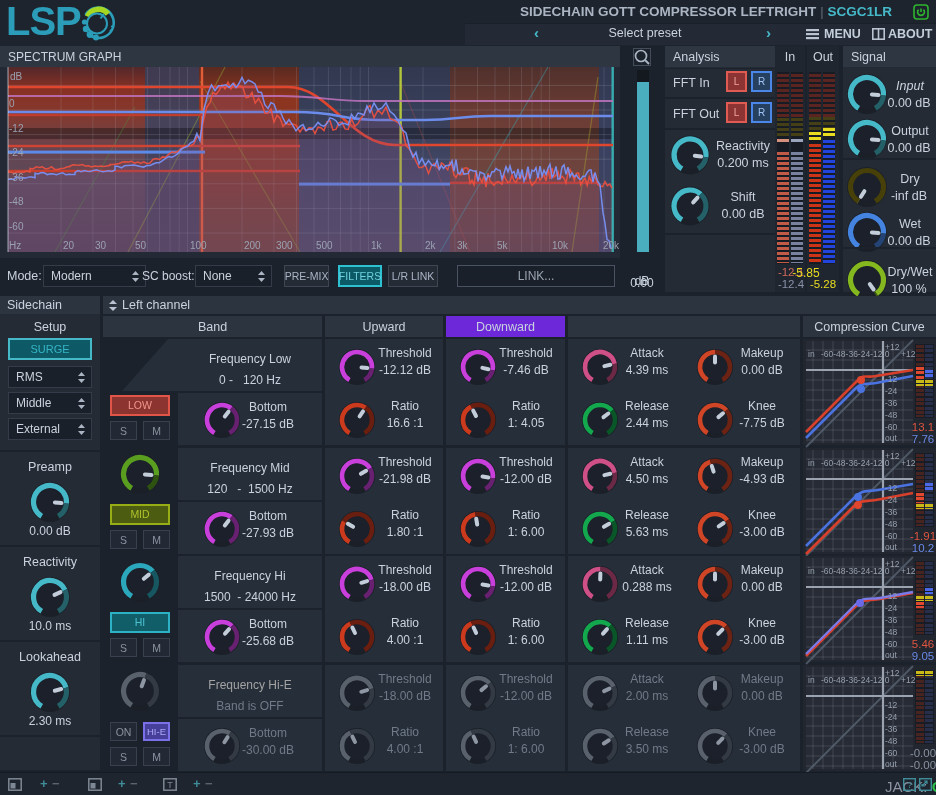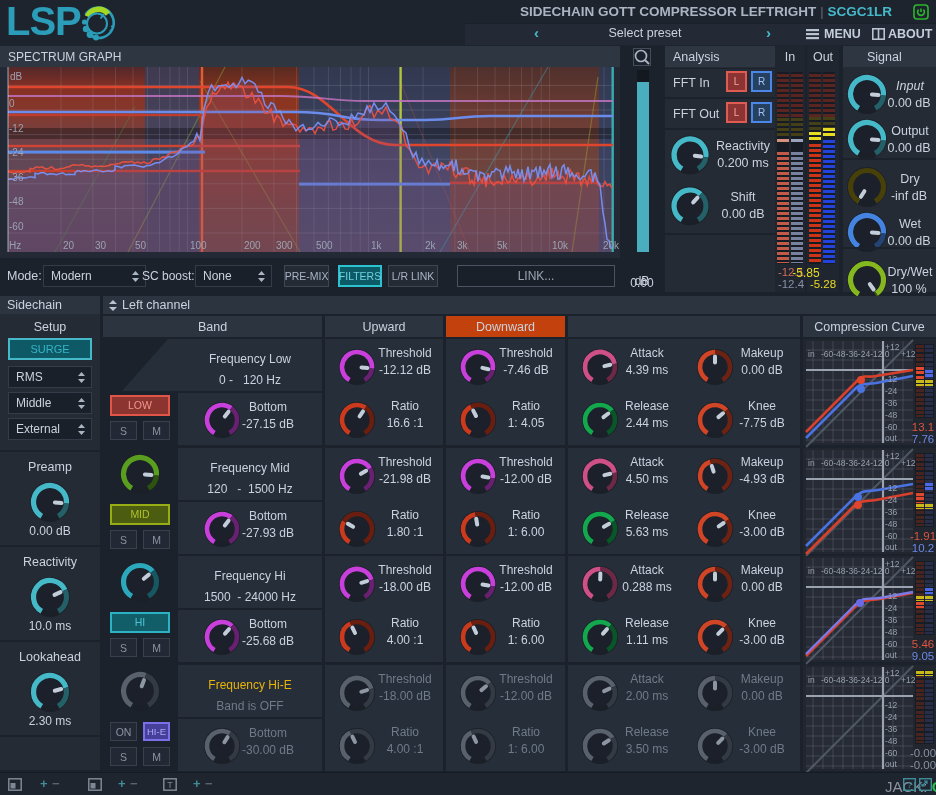--- a/index.html
+++ b/index.html
@@ -251,21 +251,21 @@
 <div class="ab" style="left:823px;top:117px;width:12px;height:13px;background:repeating-linear-gradient(to bottom,#453f18 0px,#453f18 3.4px,rgba(0,0,0,0) 3.4px,rgba(0,0,0,0) 5.0px);"></div>
 <div class="ab" style="left:809px;top:132px;width:12px;height:10px;background:repeating-linear-gradient(to bottom,#e8dc20 0px,#e8dc20 3.4px,rgba(0,0,0,0) 3.4px,rgba(0,0,0,0) 5.0px);"></div>
 <div class="ab" style="left:823px;top:128px;width:12px;height:10px;background:repeating-linear-gradient(to bottom,#e8dc20 0px,#e8dc20 3.4px,rgba(0,0,0,0) 3.4px,rgba(0,0,0,0) 5.0px);"></div>
 <div class="ab" style="left:809px;top:144px;width:12px;height:119px;background:repeating-linear-gradient(to bottom,#cc3418 0px,#cc3418 3.4px,rgba(0,0,0,0) 3.4px,rgba(0,0,0,0) 5.0px);"></div>
 <div class="ab" style="left:823px;top:140px;width:12px;height:123px;background:repeating-linear-gradient(to bottom,#2244dc 0px,#2244dc 3.4px,rgba(0,0,0,0) 3.4px,rgba(0,0,0,0) 5.0px);"></div>
 <div class="tc" style="left:771px;top:266px;width:40px;font-size:11.5px;color:#d06a5a;">-12.1</div>
 <div class="tc" style="left:771px;top:278px;width:40px;font-size:11.5px;color:#8890a8;">-12.4</div>
 <div class="tc" style="left:786px;top:266px;width:40px;font-size:12px;color:#e8dc20;">-5.85</div>
 <div class="tc" style="left:803px;top:278px;width:40px;font-size:11.5px;color:#e8dc20;">-5.28</div>
 <div class="panel" style="left:843px;top:46px;width:93px;height:246px;"></div>
-<div class="hdr" style="left:843px;top:46px;width:93px;height:21px;padding-left:24px;background:#2e3642;">Signal</div>
+<div class="hdr" style="left:843px;top:46px;width:93px;height:21px;padding-left:8px;background:#2e3642;">Signal</div>
 <svg class="ab" style="left:843px;top:67px" width="93" height="225">
     <circle cx="24" cy="27" r="19.900000000000002" fill="#1b2028"></circle>
     <circle cx="24" cy="27" r="14.5" fill="#1b202a"></circle>
     <path d="M 15.75 41.29 A 16.5 16.5 0 1 1 40.44 28.44" stroke="#46b9c9" stroke-width="5.2" fill="none"></path>
     <path d="M 40.44 28.44 A 16.5 16.5 0 0 1 32.25 41.29" stroke="#246068" stroke-width="5.2" fill="none"></path>
     <line x1="28.9" y1="27.4" x2="35.5" y2="28.0" stroke="#c3cdda" stroke-width="4" stroke-linecap="round"></line>
     <circle cx="24" cy="72" r="19.900000000000002" fill="#1b2028"></circle>
     <circle cx="24" cy="72" r="14.5" fill="#1b202a"></circle>
     <path d="M 15.75 86.29 A 16.5 16.5 0 1 1 40.44 73.44" stroke="#46b9c9" stroke-width="5.2" fill="none"></path>
     <path d="M 40.44 73.44 A 16.5 16.5 0 0 1 32.25 86.29" stroke="#246068" stroke-width="5.2" fill="none"></path>
@@ -341,21 +341,21 @@
 <div class="tc" style="left:0;top:650px;width:100px;font-size:12.5px;">Lookahead</div>
 <div class="tc" style="left:0;top:714px;width:100px;">2.30 ms</div>
 <div class="ab" style="left:0;top:735px;width:100px;height:2px;background:#1b222c"></div>
 <div class="hdr" style="left:103px;top:296px;width:833px;height:18px;background:#2c3440;padding-left:19px;">Left channel</div>
 <svg class="ab" style="left:108px;top:299px" width="10" height="13">
     <path d="M1 5 L5 1 L9 5 Z" fill="#b9c3d1"></path>
     <path d="M1 8 L5 12 L9 8 Z" fill="#b9c3d1"></path>
   </svg>
 <div class="hdr" style="left:103px;top:316px;width:219px;height:21px;justify-content:center;background:#2c3440;">Band</div>
 <div class="hdr" style="left:325px;top:316px;width:118px;height:21px;justify-content:center;background:#2c3440;">Upward</div>
-<div class="hdr" style="left:446px;top:316px;width:119px;height:21px;justify-content:center;background:#c2410c;">Downward</div>
+<div class="hdr" style="left:446px;top:316px;width:119px;height:21px;justify-content:center;background:#6d28d9;">Downward</div>
 <div class="hdr" style="left:568px;top:316px;width:232px;height:21px;background:#2c3440;"></div>
 <div class="hdr" style="left:803px;top:316px;width:133px;height:21px;justify-content:center;background:#2c3440;">Compression Curve</div>
 <svg class="ab" style="left:103px;top:339px" width="219" height="52">
     <polygon points="65,0 219,0 219,52 19,52" fill="#262e39"></polygon>
   </svg>
 <div class="cell" style="left:178px;top:393px;width:144px;height:52px;"></div>
 <div class="tc" style="left:195px;top:352px;width:110px;color:#c9d2de;font-size:12px;">Frequency Low</div>
 <div class="tc" style="left:195px;top:373px;width:110px;color:#c9d2de;font-size:12px;">0 -&nbsp;&nbsp;&nbsp;120 Hz</div>
 <div class="ab" style="left:110px;top:395px;width:60px;height:21px;background:#8c3430;border:2px solid #e05548;color:#f0968c;font-size:10.5px;text-align:center;line-height:17px;">LOW</div>
 <div class="sm" style="left:110px;top:421px;width:27px;height:19px;">S</div>
@@ -761,21 +761,21 @@
 <div class="tc" style="left:905px;top:650px;width:36px;font-size:11.5px;color:#6a8ae8;">9.05</div>
 <div class="cell" style="left:178px;top:665px;width:144px;height:52px;"></div>
 <svg class="ab" style="left:103px;top:665px" width="75" height="52">
     <circle cx="37" cy="26" r="19.900000000000002" fill="#1b2028"></circle>
     <circle cx="37" cy="26" r="14.5" fill="#1b202a"></circle>
     <path d="M 28.75 40.29 A 16.5 16.5 0 0 1 42.64 10.50" stroke="#59616c" stroke-width="5.2" fill="none"></path>
     <path d="M 42.64 10.50 A 16.5 16.5 0 0 1 45.25 40.29" stroke="#343a44" stroke-width="5.2" fill="none"></path>
     <line x1="38.7" y1="21.3" x2="41.0" y2="15.1" stroke="#8d96a2" stroke-width="4" stroke-linecap="round"></line>
   </svg>
 <div class="cell" style="left:178px;top:719px;width:144px;height:52px;"></div>
-<div class="tc" style="left:195px;top:678px;width:110px;color:#eab308;font-size:12px;">Frequency Hi-E</div>
+<div class="tc" style="left:195px;top:678px;width:110px;color:#a3a3a3;font-size:12px;">Frequency Hi-E</div>
 <div class="tc" style="left:195px;top:699px;width:110px;color:#707a88;font-size:12px;">Band is OFF</div>
 <div class="sm" style="left:110px;top:722px;width:27px;height:19px;">ON</div>
 <div class="ab" style="left:143px;top:722px;width:27px;height:19px;background:#46409a;border:2px solid #7a70e8;color:#b0a8f8;font-size:9.5px;text-align:center;line-height:15px;">HI-E</div>
 <div class="sm" style="left:110px;top:747px;width:27px;height:19px;">S</div>
 <div class="sm" style="left:143px;top:747px;width:27px;height:19px;">M</div>
 <svg class="ab" style="left:178px;top:719px" width="144" height="52">
     <circle cx="44" cy="27" r="18.1" fill="#1b2028"></circle>
     <circle cx="44" cy="27" r="13.299999999999999" fill="#1b202a"></circle>
     <path d="M 36.50 39.99 A 15 15 0 1 1 51.95 14.28" stroke="#59616c" stroke-width="4.6" fill="none"></path>
     <path d="M 51.95 14.28 A 15 15 0 0 1 51.50 39.99" stroke="#343a44" stroke-width="4.6" fill="none"></path>

